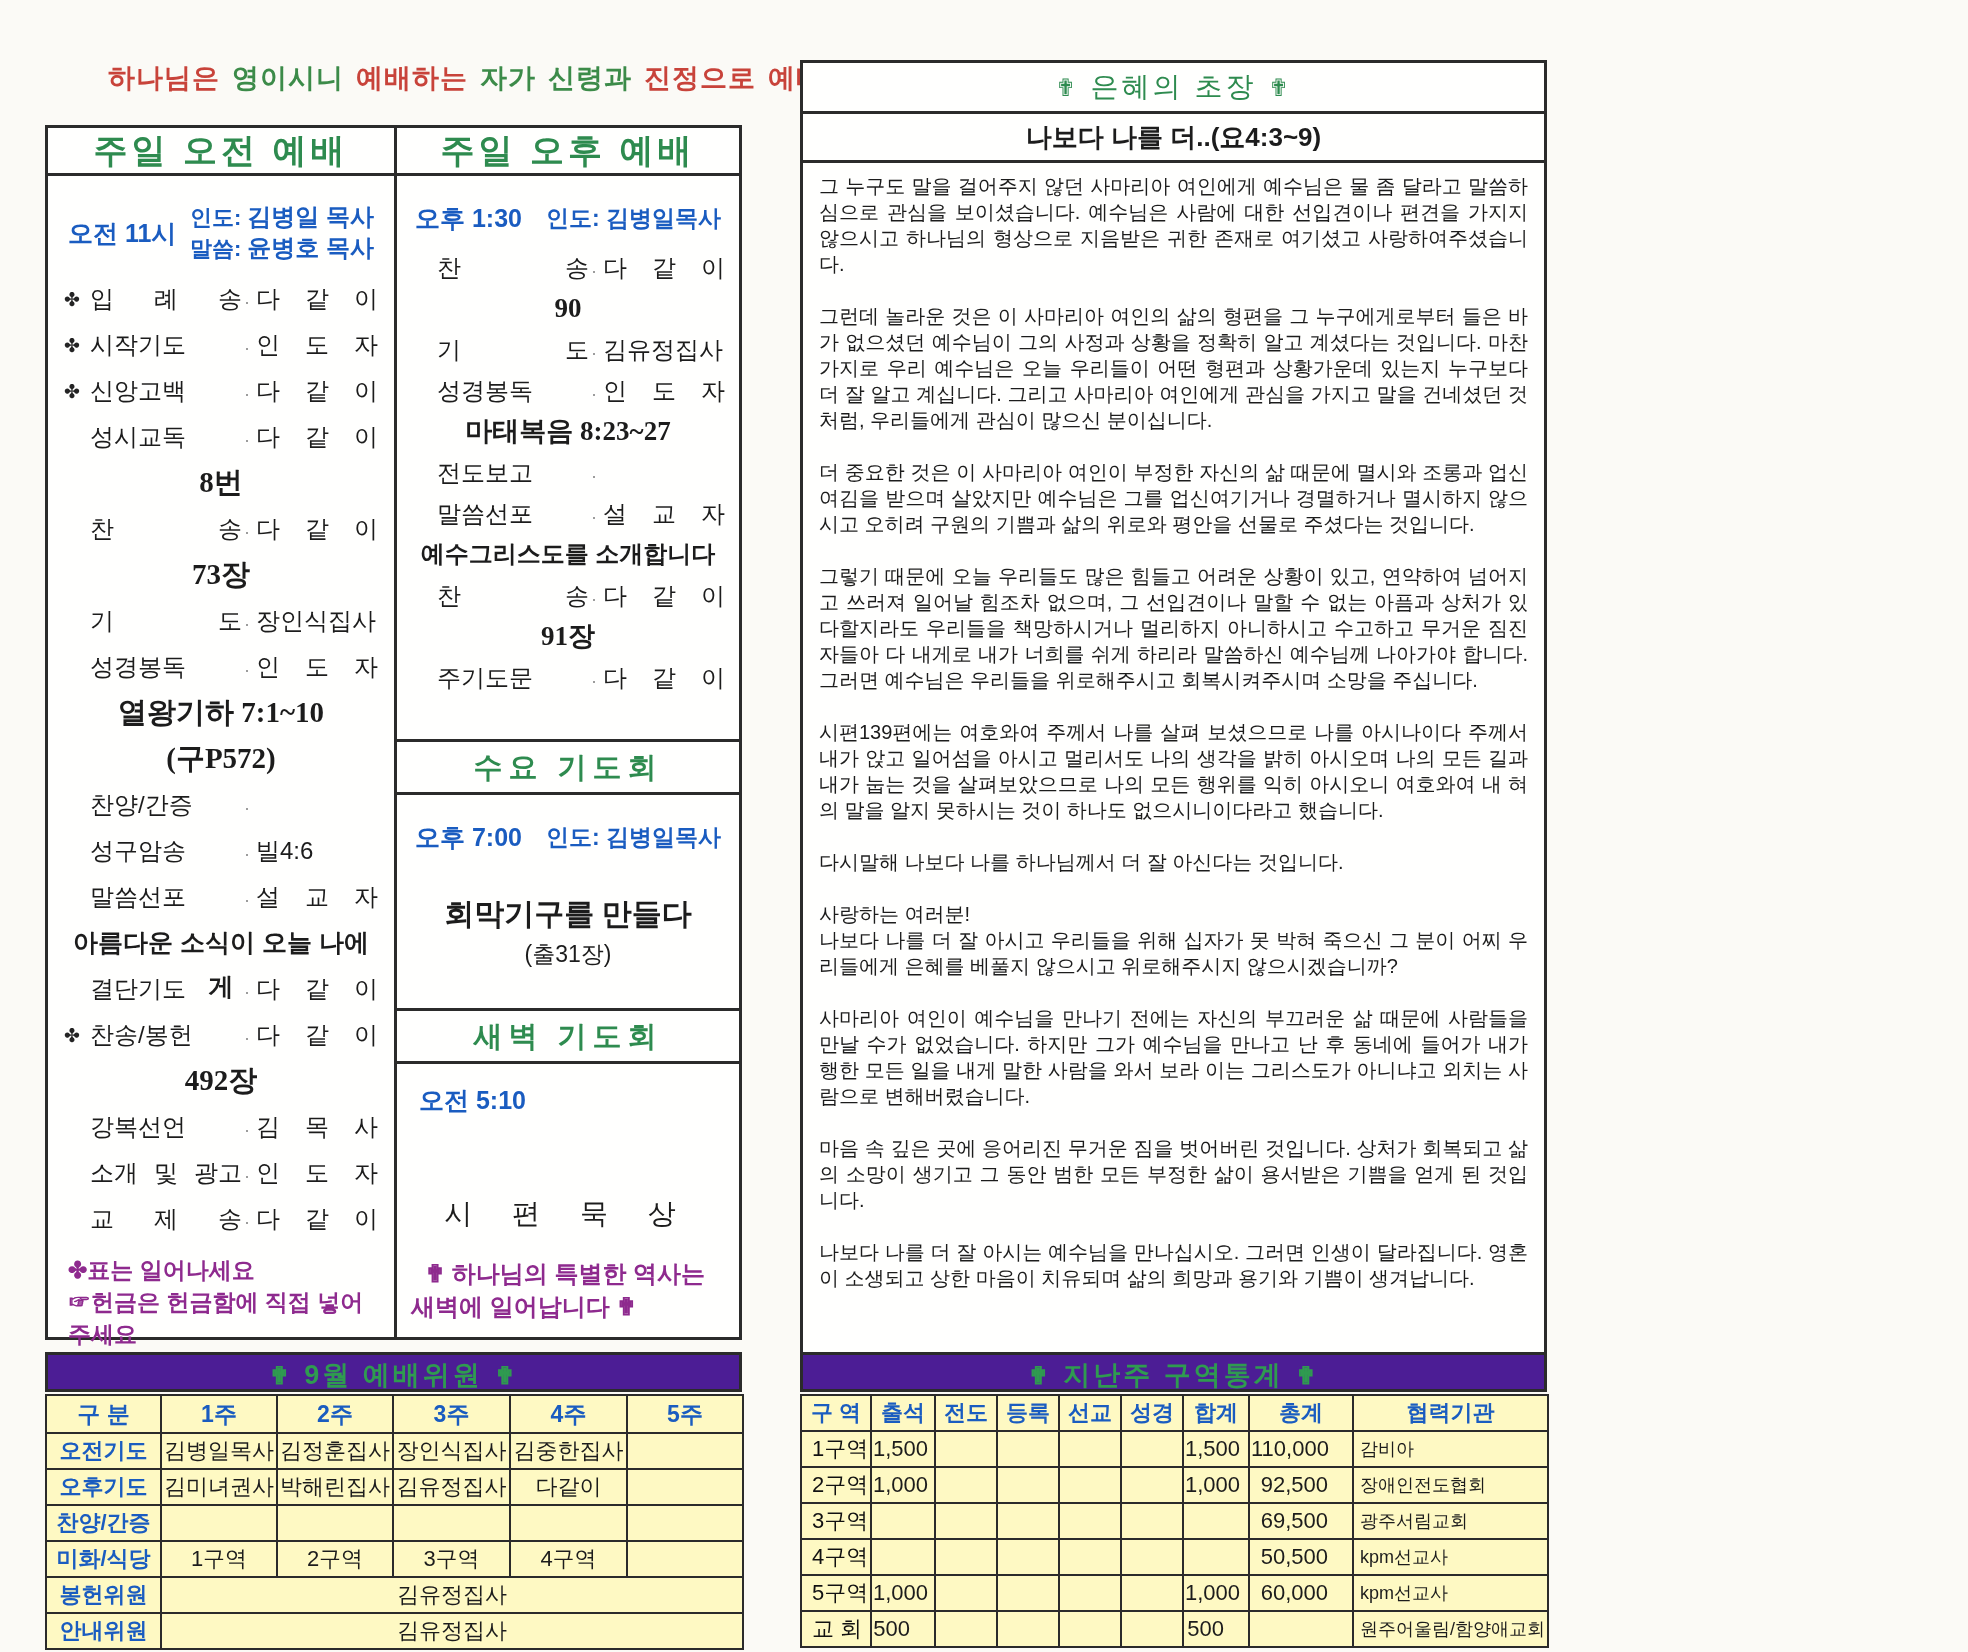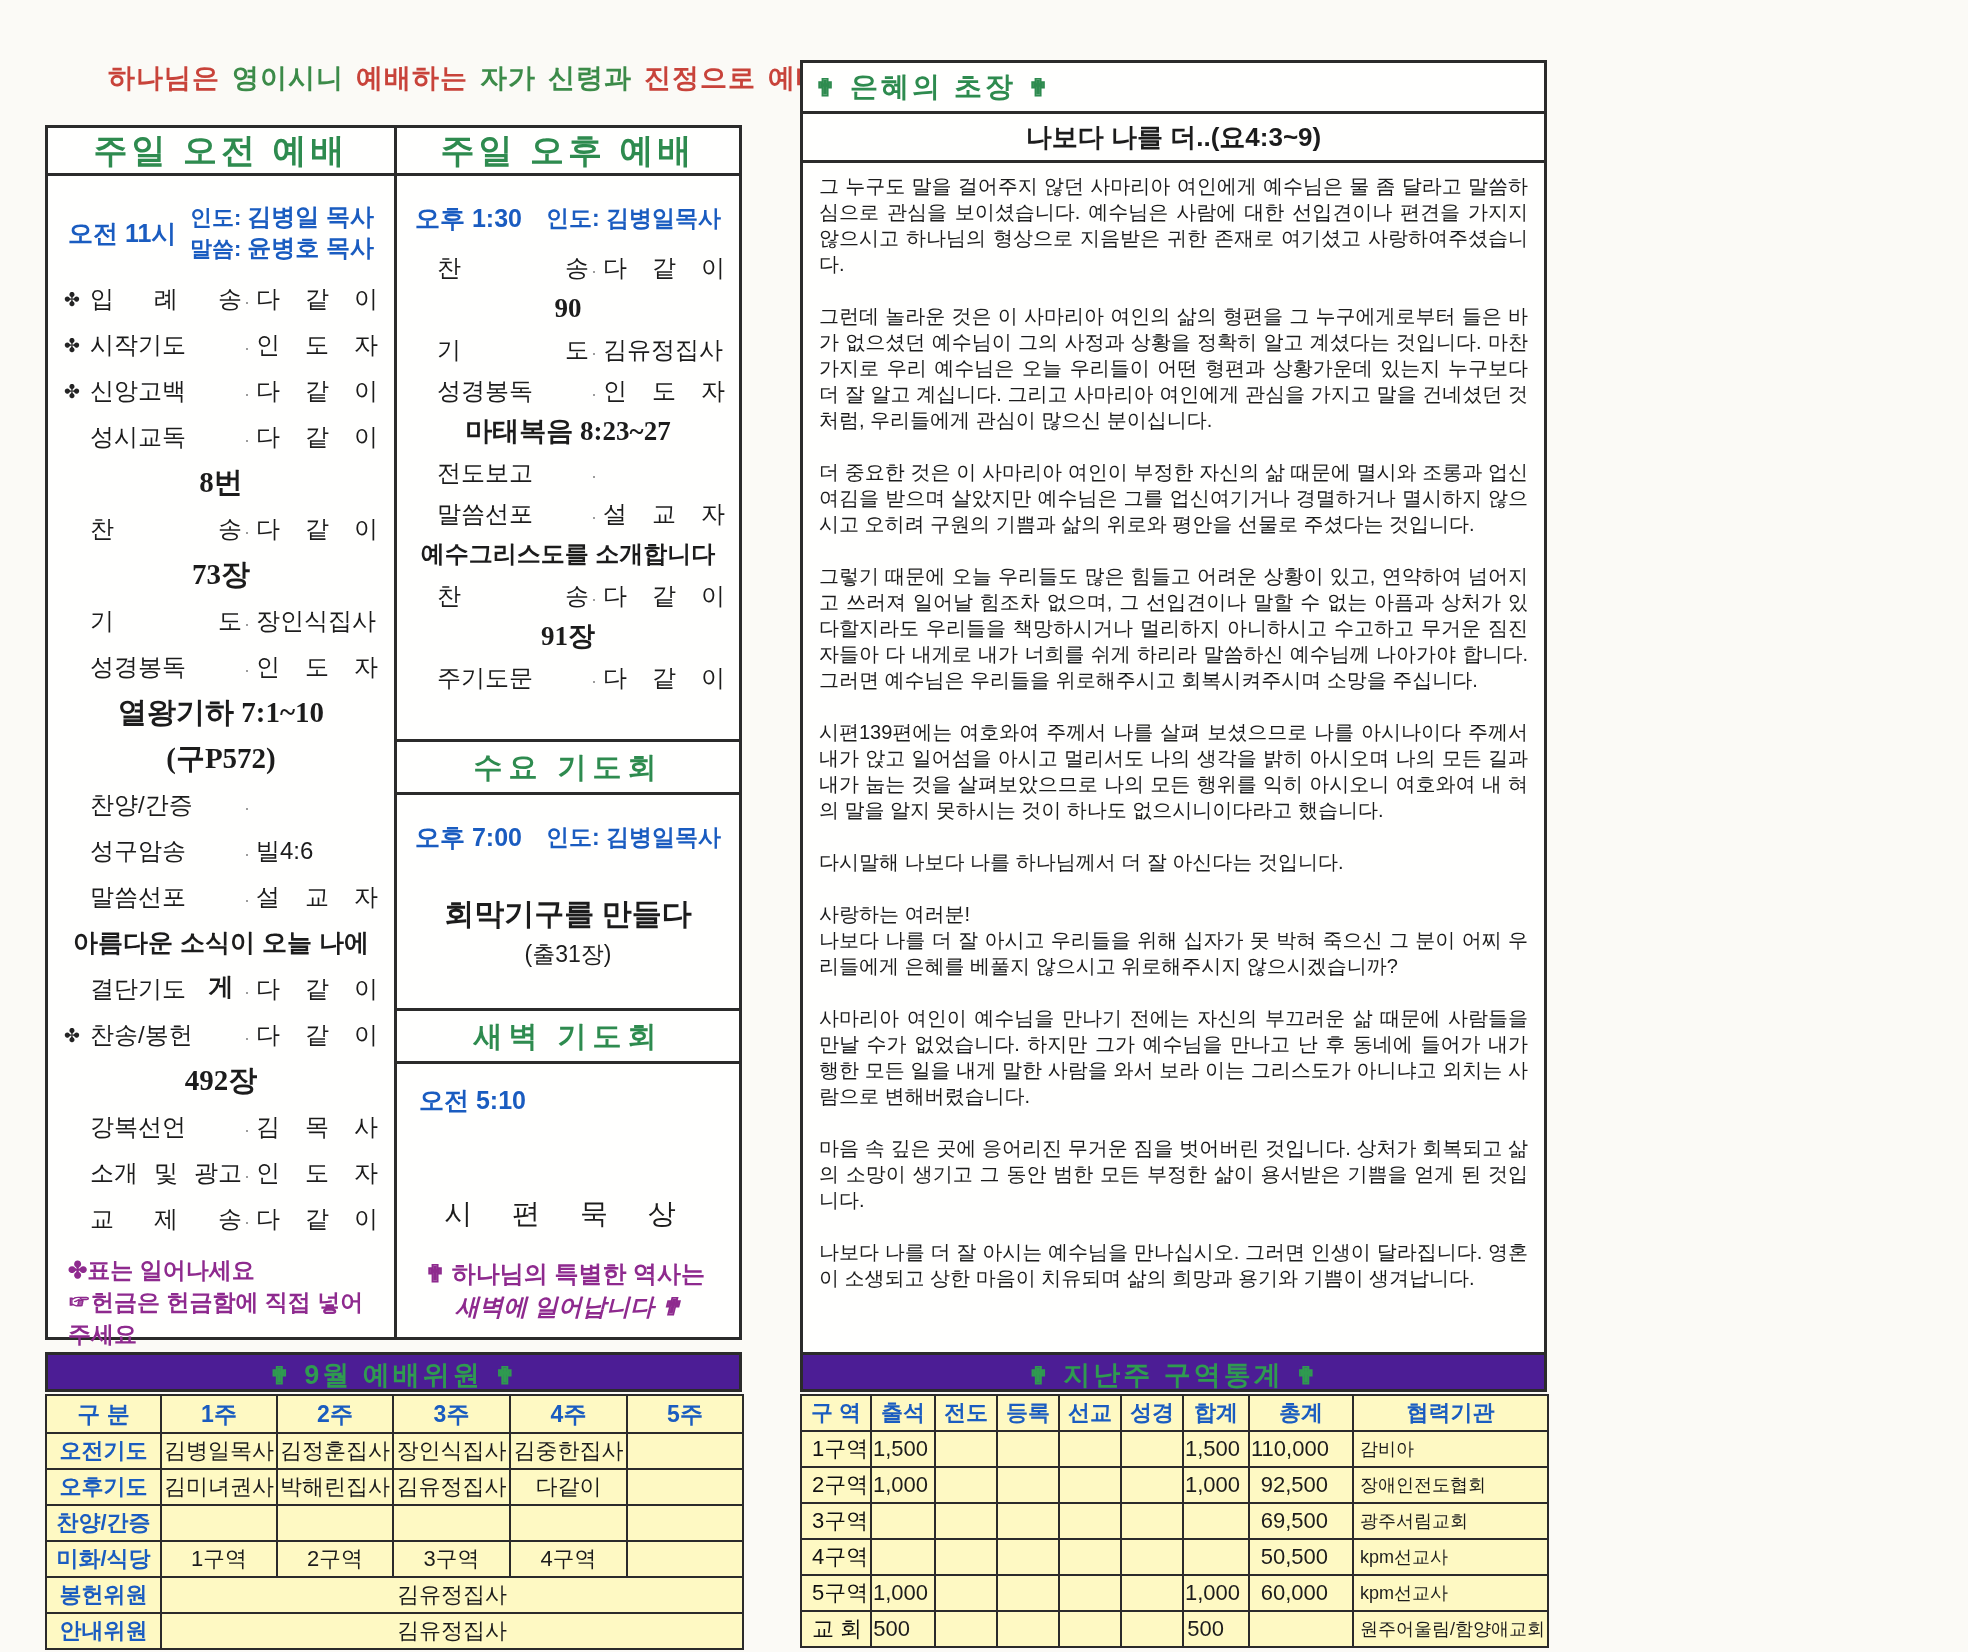--- a/index.html
+++ b/index.html
@@ -47,27 +47,27 @@
 
   .fnotes{margin:12px 0 0 4px;color:#8e2a8e;font-weight:bold;font-size:23px;line-height:32px;flex:none;}
 
   .wed-title{text-align:center;font-family:"Liberation Serif",serif;font-weight:bold;font-size:30px;margin-top:40px;}
   .wed-ref{text-align:center;font-size:23px;margin-top:4px;}
 
   .dawn-time{margin:20px 0 0 8px;color:#1a5cc0;font-weight:bold;font-size:25px;}
   .dawn-content{text-align:center;font-size:28px;letter-spacing:16px;margin-top:78px;}
   .dawn-footer{margin-top:auto;margin-bottom:14px;color:#8e2a8e;font-weight:bold;font-size:24px;line-height:33px;}
   .df1{margin-left:14px;}
-  .df2{text-align:center;font-style:italic;}
+  .df2{text-align:left;}
 
   
   .sermon-box{position:absolute;left:800px;top:60px;width:747px;height:1297px;border:3px solid #2b2b2b;
               background:#fffffe;display:flex;flex-direction:column;box-sizing:border-box;}
-  .sermon-head{height:48px;line-height:48px;text-align:left;border-bottom:3px solid #2b2b2b;
-               color:#2e8b4f;font-weight:bold;font-size:28px;letter-spacing:3px;flex:none;}
+  .sermon-head{height:48px;line-height:48px;text-align:center;border-bottom:3px solid #2b2b2b;
+               color:#2e8b4f;font-weight:normal;font-size:28px;letter-spacing:3px;flex:none;}
   .cross{margin:0 12px;font-size:24px;}
   .sermon-title{height:46px;line-height:46px;text-align:center;border-bottom:3px solid #2b2b2b;
                 font-weight:bold;font-size:26px;flex:none;}
   .sermon-body{flex:1;padding:10px 16px 6px;font-size:20px;line-height:26px;text-align:justify;overflow:hidden;}
   .sermon-body p{margin:0 0 26px;}
   .sermon-body p.tight{margin-bottom:0;}
   .sermon-body p:last-child{margin-bottom:0;}
 
   
   .pink-bar{height:40px;line-height:40px;border:3px solid #2b2b2b;background:#4c1d95;text-align:center;

